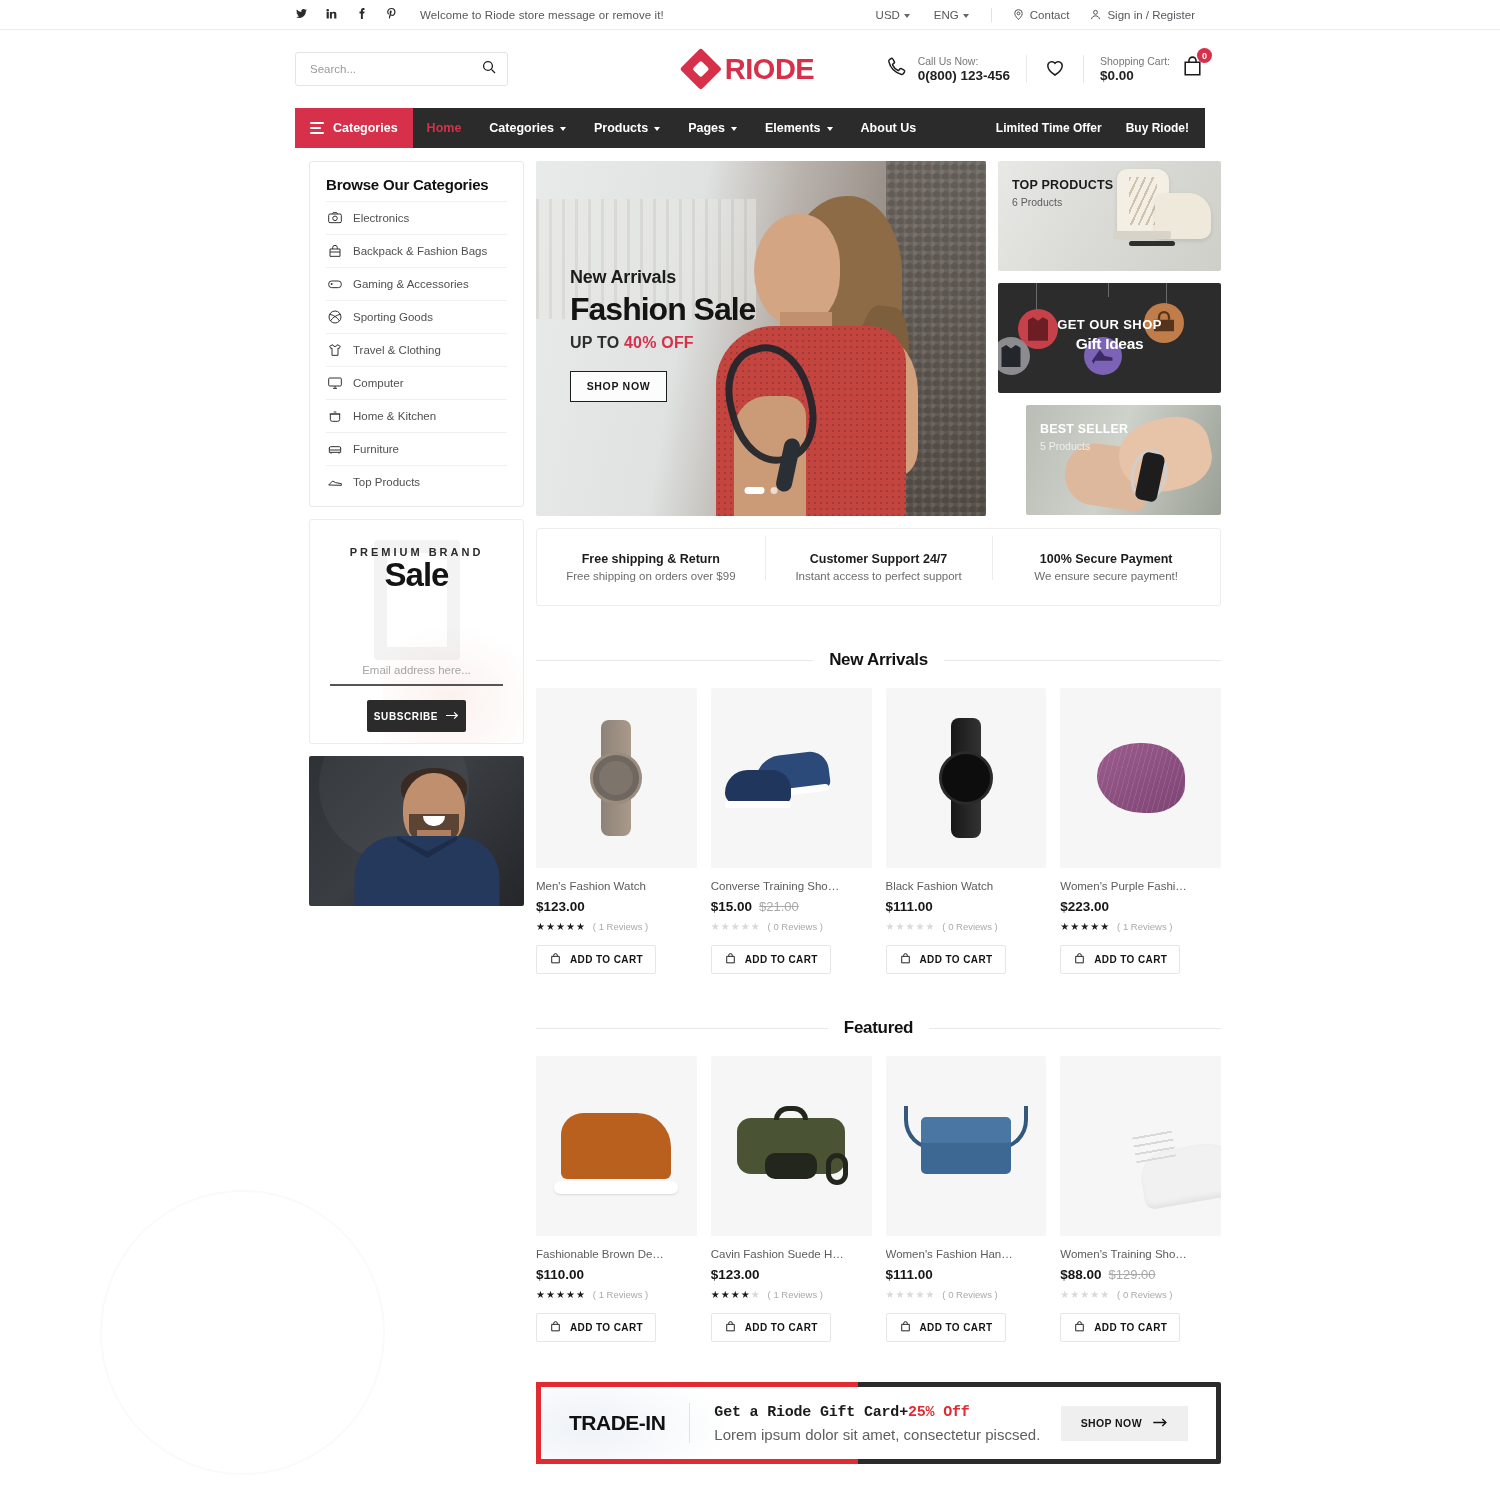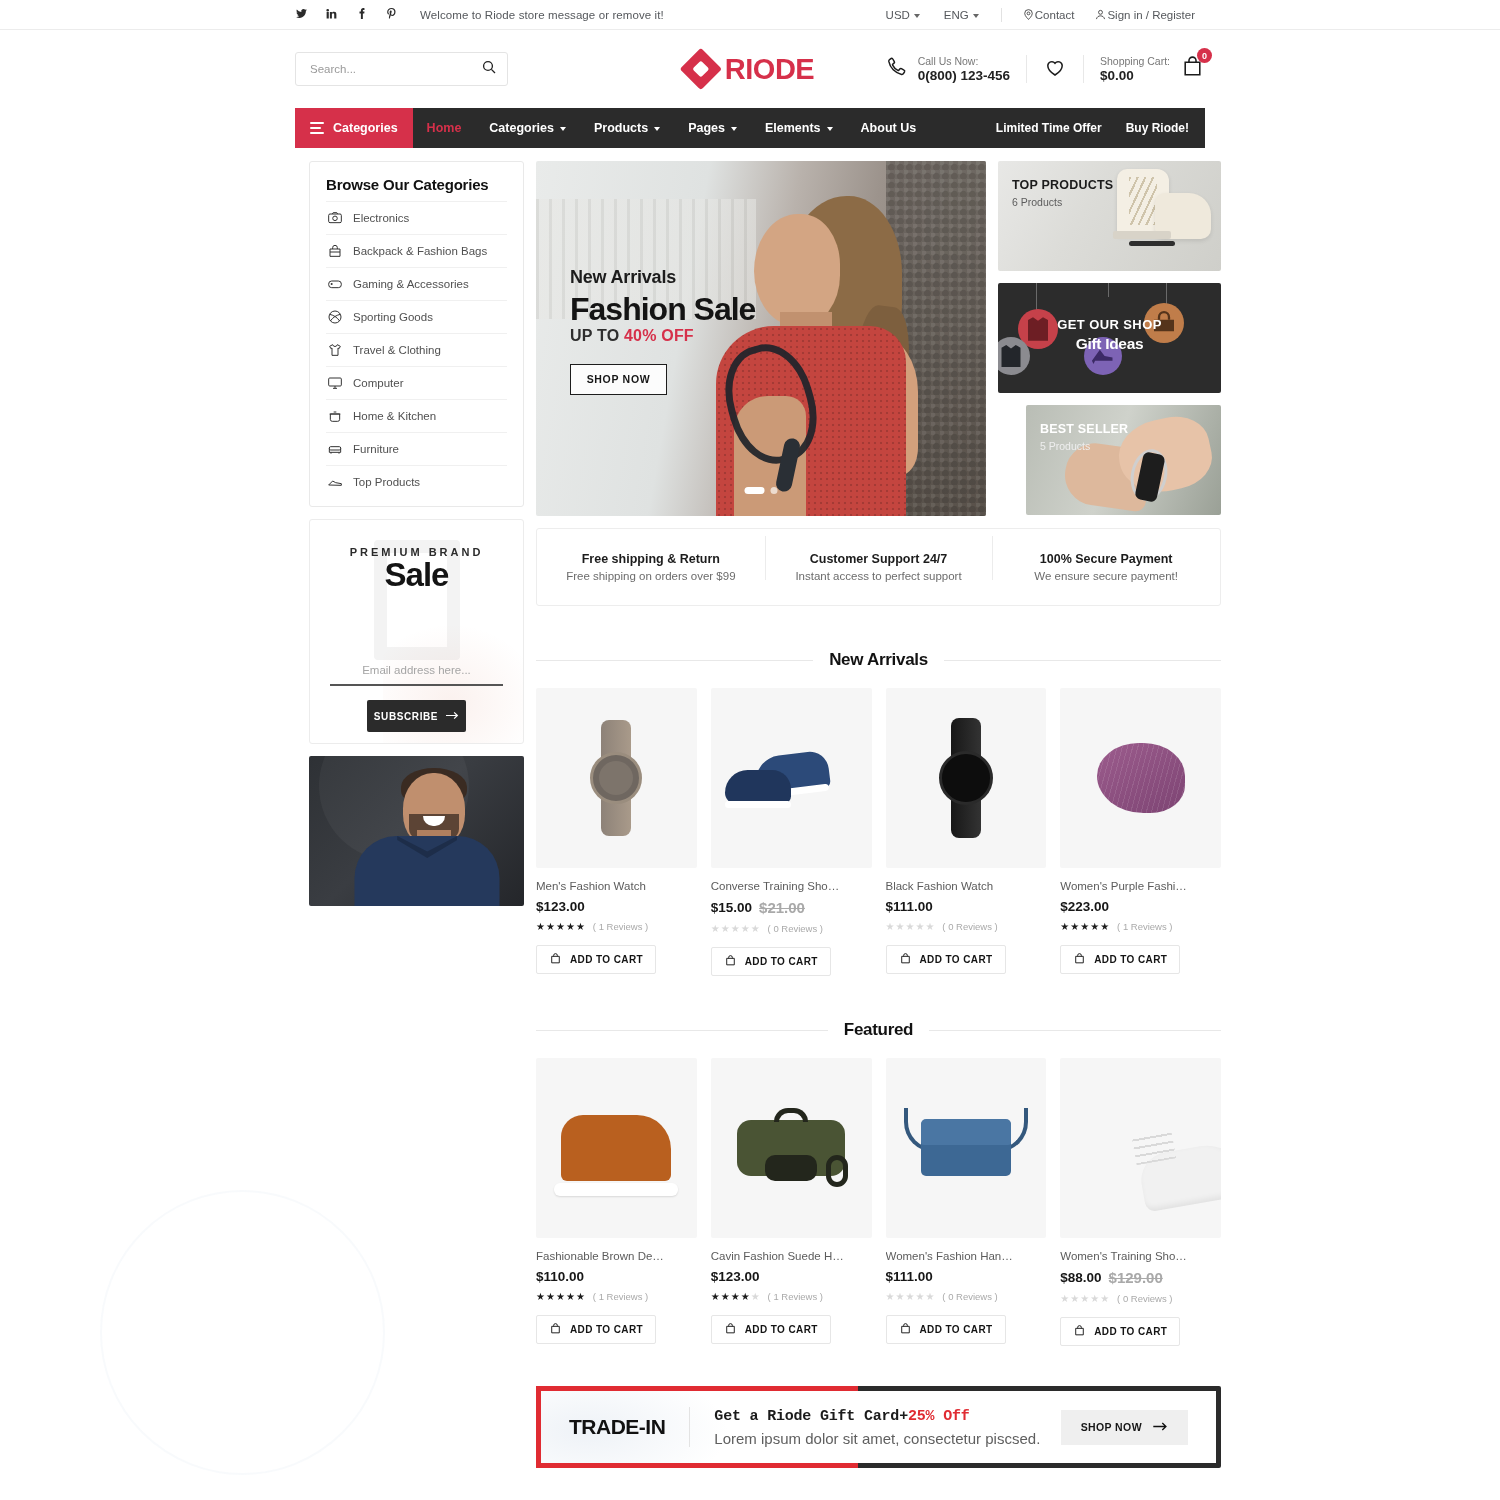--- a/index.html
+++ b/index.html
@@ -23,21 +23,21 @@
     border-bottom:1px solid #ececec; background:#fff;
   }
   .topbar-inner { width:910px; margin:0 auto; height:29px; display:flex; align-items:center; }
   .social { display:flex; gap:17px; align-items:center; }
   .social span { font-size:13px; color:#333; cursor:pointer; line-height:1; }
   .welcome { margin-left:22px; font-size:11.5px; color:#55585c; letter-spacing:.1px; }
   .topright { margin-left:auto; display:flex; align-items:center; gap:0; font-size:11.5px; color:#55585c; }
   .topright .sel { display:flex; align-items:center; gap:4px; cursor:pointer; padding:0 12px; }
   .caret { display:inline-block; width:0; height:0; border-left:3.5px solid transparent;border-right:3.5px solid transparent;border-top:4px solid #666; position:relative; top:1px;}
   .tr-div { width:1px; height:14px; background:#e2e2e2; margin:0 10px; }
-  .tr-item { display:flex; align-items:center; cursor:pointer; padding:0 10px;}
+  .tr-item { display:flex; align-items:center; gap:5px; cursor:pointer; padding:0 10px;}
   .tr-item svg { display:block; }
 
   
   .header { position:absolute; left:0; top:30px; width:1500px; height:78px; background:#fff; }
   .header-inner { width:910px; margin:0 auto; height:78px; display:flex; align-items:center; position:relative; }
   .searchbox {
     width:213px; height:34px; border:1px solid #e4e4e4; border-radius:3px;
     display:flex; align-items:center; padding:0 10px 0 14px; background:#fff;
   }
   .searchbox input {
@@ -160,21 +160,21 @@
   .hf-top { position:absolute; right:18px; bottom:0; width:190px; height:190px; background:#c4453f; border-radius:58px 36px 0 0;}
   .hf-top:after{ content:''; position:absolute; inset:0; background:
     radial-gradient(circle, rgba(0,0,0,.16) 0 1px, transparent 1.6px); background-size:6px 6px; border-radius:58px 36px 0 0;}
   .hf-shoulder{ position:absolute; right:6px; bottom:40px; width:96px; height:140px; background:#d3a07c; border-radius:48% 40% 20% 36%;}
   .hf-arm { position:absolute; right:118px; bottom:0; width:72px; height:120px; background:#cb9a77; border-radius:34px 20px 0 0;}
   .hf-rope{ position:absolute; right:110px; bottom:52px; width:86px; height:120px; border:7px solid #20242a; border-radius:46%; transform:rotate(-16deg); opacity:.92;}
   .hf-handle{ position:absolute; right:128px; bottom:24px; width:16px; height:54px; background:#2a2f35; border-radius:8px; transform:rotate(12deg);}
   .hero-txt { position:absolute; left:34px; top:106px; z-index:4; }
   .hero-txt .t1 { font-size:18px; font-weight:700; color:#1c1c1c; letter-spacing:-.2px;}
   .hero-txt .t2 { font-size:32px; font-weight:800; color:#141414; letter-spacing:-1px; margin-top:5px; line-height:1.05;}
-  .hero-txt .t3 { font-size:16px; color:#2e2e2e; font-weight:600; letter-spacing:.2px;}
+  .hero-txt .t3 { font-size:16px; color:#2e2e2e; font-weight:600; margin-top:7px; letter-spacing:.2px;}
   .hero-txt .t3 b { color:#d6304a; font-weight:800; }
   .hero-btn {
     margin-top:19px; width:97px; height:31px; border:1px solid #1d1d1d; background:rgba(255,255,255,.88);
     display:flex; align-items:center; justify-content:center;
     font-size:10.5px; font-weight:700; letter-spacing:.7px; color:#161616; cursor:pointer;
   }
   .hero-dots { position:absolute; left:50%; transform:translateX(-50%); bottom:22px; display:flex; gap:6px; align-items:center; z-index:5;}
   .hero-dots .d { width:7px; height:7px; border-radius:50%; background:rgba(255,255,255,.65); cursor:pointer;}
   .hero-dots .d.on { width:20px; border-radius:4px; background:#fff;}
 
@@ -221,21 +221,21 @@
   .sectitle { margin-top:44px; display:flex; align-items:center; gap:16px; }
   .sectitle .ln { flex:1; height:1px; background:#e8e8e8; }
   .sectitle h2 { font-size:17px; font-weight:800; color:#121212; letter-spacing:-.3px; white-space:nowrap;}
 
   
   .prodrow { display:flex; gap:14px; margin-top:18px; }
   .card { flex:1; }
   .card-img { height:180px; background:#f6f6f6; border-radius:2px; position:relative; overflow:hidden; cursor:pointer;}
   .card-name { margin-top:12px; font-size:11.5px; color:#5c5c5c; white-space:nowrap; overflow:hidden; cursor:pointer;}
   .card-price { margin-top:7px; font-size:13.5px; font-weight:800; color:#161616; display:flex; align-items:center; gap:7px;}
-  .card-price .old { font-size:15px; font-weight:700; color:#a9a9a9; text-decoration:line-through;}
+  .card-price .old { font-size:13px; font-weight:400; color:#a9a9a9; text-decoration:line-through;}
   .card-rate { margin-top:7px; display:flex; align-items:center; gap:8px;}
   .stars { display:flex; gap:1px; font-size:10px; line-height:1;}
   .stars i { font-style:normal; color:#d9d9d9; }
   .stars i.on { color:#1c1c1c; }
   .revs { font-size:9.5px; color:#aaa; }
   .atc {
     margin-top:13px; height:29px; border:1px solid #e6e6e6; background:#fff; border-radius:2px;
     display:inline-flex; align-items:center; gap:8px; padding:0 12px; cursor:pointer;
     font-size:10px; font-weight:700; letter-spacing:.4px; color:#141414;
   }

